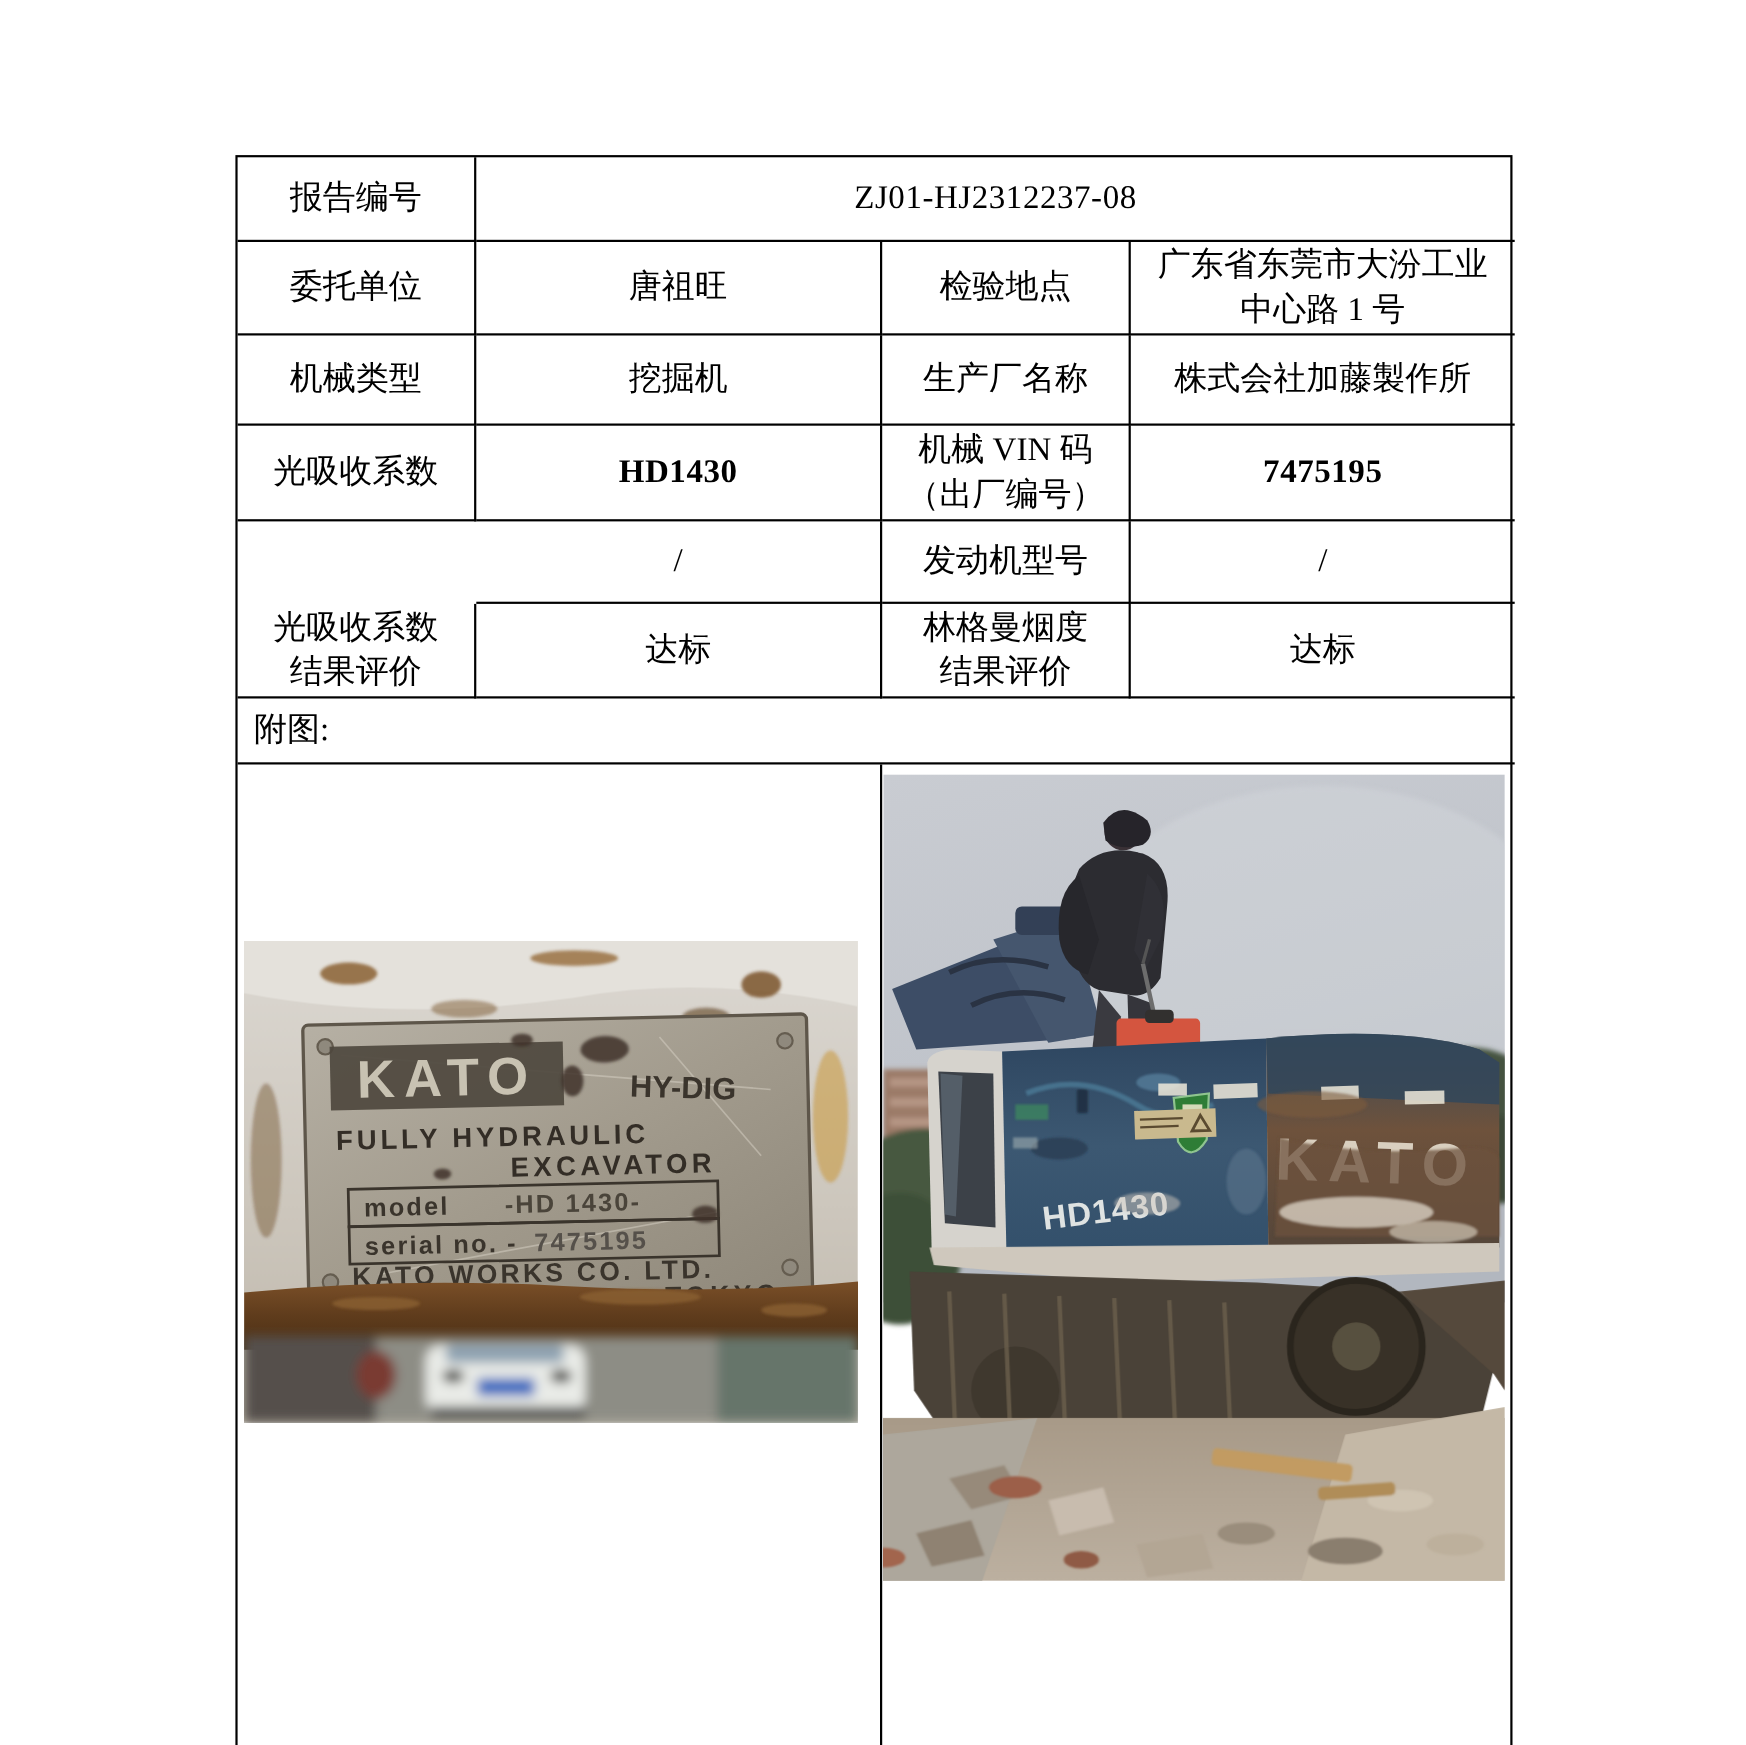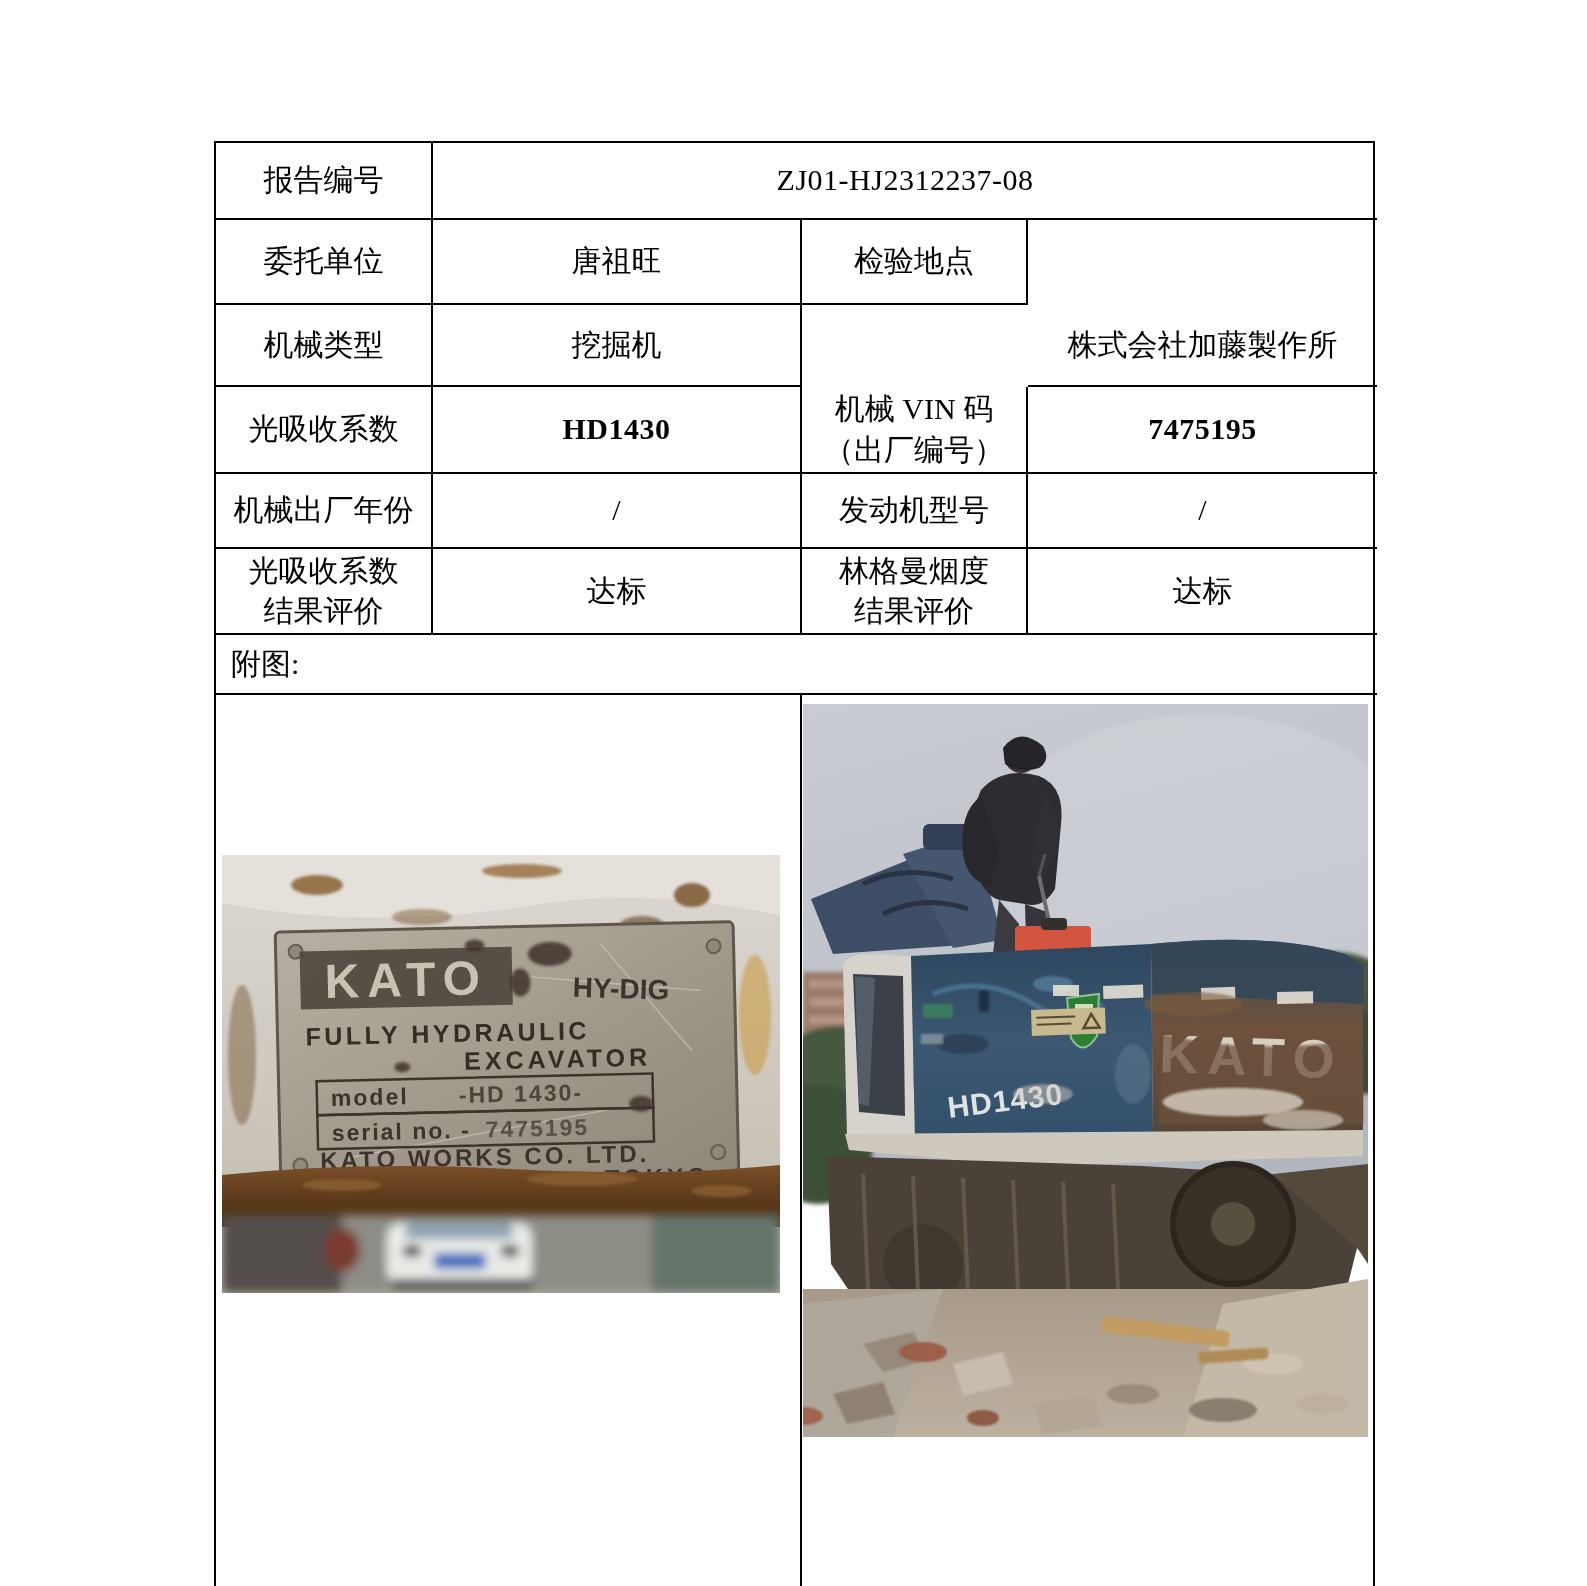--- a/index.html
+++ b/index.html
@@ -46,26 +46,35 @@
 
   <div class="cell" style="grid-area:2/1/3/2">
     <span>委托单位</span>
   </div>
   <div class="cell" style="grid-area:2/2/3/3">
     <span>唐祖旺</span>
   </div>
   <div class="cell" style="grid-area:2/3/3/4">
     <span>检验地点</span>
   </div>
+  <div class="cell no-r" style="grid-area:2/4/3/5">
+    <div class="two-line">
+      <span>广东省东莞市大汾工业</span>
+      <span>中心路 1 号</span>
+    </div>
+  </div>
 
   <div class="cell" style="grid-area:3/2/4/3">
     <span>挖掘机</span>
   </div>
   <div class="cell" style="grid-area:3/1/4/2">
     <span>机械类型</span>
+  </div>
+  <div class="cell" style="grid-area:3/3/4/4">
+    <span>生产厂名称</span>
   </div>
   <div class="cell no-r" style="grid-area:3/4/4/5">
     <span>株式会社加藤製作所</span>
   </div>
 
   <div class="cell" style="grid-area:4/1/5/2">
     <span>光吸收系数</span>
   </div>
   <div class="cell" style="grid-area:4/2/5/3">
     <span class="latin-val">HD1430</span>
@@ -73,23 +82,20 @@
   <div class="cell" style="grid-area:4/3/5/4">
     <div class="two-line">
       <span>机械 VIN 码</span>
       <span>（出厂编号）</span>
     </div>
   </div>
   <div class="cell no-r" style="grid-area:4/4/5/5">
     <span class="latin-val">7475195</span>
   </div>
 
-  <div class="cell" style="grid-area:5/1/6/2">
-    <span>机械出厂年份</span>
-  </div>
   <div class="cell" style="grid-area:5/2/6/3">
     <span>/</span>
   </div>
   <div class="cell" style="grid-area:5/3/6/4">
     <span>发动机型号</span>
   </div>
   <div class="cell no-r" style="grid-area:5/4/6/5">
     <span>/</span>
   </div>
 

